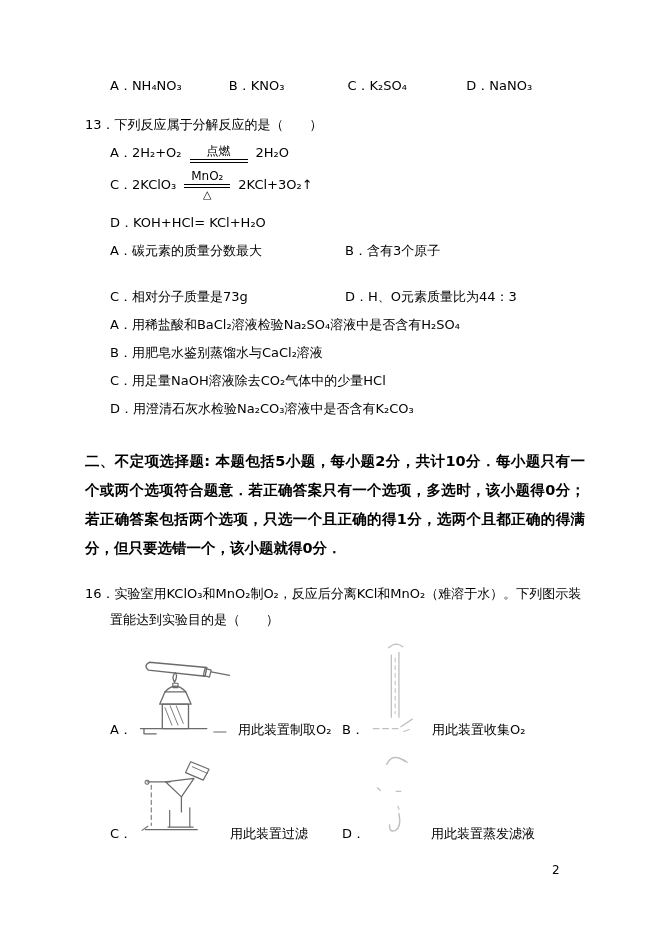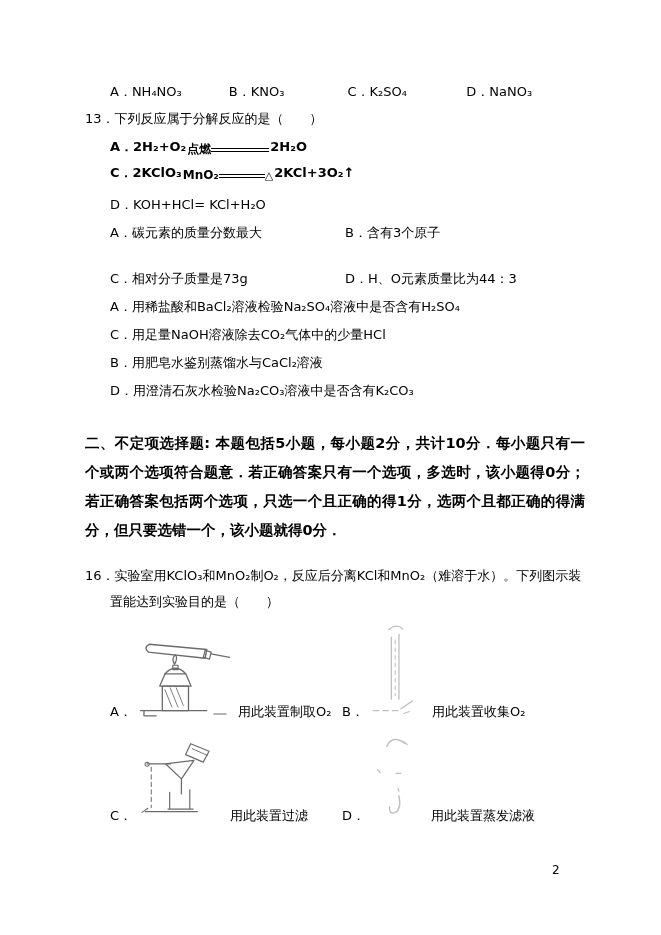--- a/index.html
+++ b/index.html
@@ -7,34 +7,34 @@
     position:relative;
     width:661px;height:935px;
     background:#ffffff;
     font-family:"DejaVu Sans",sans-serif;
     color:#000000;
     font-size:13px;
     line-height:20px;
     overflow:hidden;
     margin:0 auto;
   }
-  .content{position:absolute;left:85px;top:82px;width:500px;}
+  .content{position:absolute;left:85px;top:76px;width:500px;}
 
   .opt-row4{display:flex;padding-left:25px;}
   .opt-row4 span{flex:1;white-space:nowrap;}
 
-  .stem{margin-top:7px;white-space:nowrap;}
+  .stem{margin-top:19px;white-space:nowrap;}
   .hang{padding-left:25px;text-indent:-25px;white-space:normal;}
 
-  .eq-line{padding-left:25px;display:flex;align-items:flex-end;white-space:nowrap;font-weight:bold;}
+  .eq-line{padding-left:25px;display:flex;align-items:center;white-space:nowrap;}
   .eq-a{margin-top:8px;}
   .eq-c{margin-top:6px;}
   .plain-opt{padding-left:25px;margin-top:12px;white-space:nowrap;}
 
-  .cond{display:inline-flex;align-items:center;margin:0 1px;}
+  .cond{display:inline-flex;flex-direction:column;align-items:center;margin:0 8px;}
   .cond-top{font-size:12px;line-height:15px;}
   .cond-line{height:2px;border-top:1px solid #000;border-bottom:1px solid #000;}
   .w56{width:58px;}
   .w46{width:46px;}
   .cond-bottom{font-size:11px;line-height:13px;}
   .cond-bottom:empty{display:none;}
 
   .opt-grid2{display:grid;grid-template-columns:235px 1fr;row-gap:26px;padding-left:25px;margin-top:8px;}
   .opt-grid2 span{white-space:nowrap;}
 
@@ -100,22 +100,22 @@
 
     <div class="opt-grid2">
       <span>A．碳元素的质量分数最大</span>
       <span>B．含有3个原子</span>
       <span>C．相对分子质量是73g</span>
       <span>D．H、O元素质量比为44：3</span>
     </div>
 
     <div class="opts-list">
       <div>A．用稀盐酸和BaCl₂溶液检验Na₂SO₄溶液中是否含有H₂SO₄</div>
+      <div>B．用肥皂水鉴别蒸馏水与CaCl₂溶液</div>
       <div>C．用足量NaOH溶液除去CO₂气体中的少量HCl</div>
-      <div>B．用肥皂水鉴别蒸馏水与CaCl₂溶液</div>
       <div>D．用澄清石灰水检验Na₂CO₃溶液中是否含有K₂CO₃</div>
     </div>
 
     <div class="section-head">二、不定项选择题: 本题包括5小题，每小题2分，共计10分．每小题只有一个或两个选项符合题意．若正确答案只有一个选项，多选时，该小题得0分；若正确答案包括两个选项，只选一个且正确的得1分，选两个且都正确的得满分，但只要选错一个，该小题就得0分．</div>
 
     <div class="stem hang q16-stem">16．实验室用KClO₃和MnO₂制O₂，反应后分离KCl和MnO₂（难溶于水）。下列图示装置能达到实验目的是（　　）</div>
 
     <div class="fig-grid">
 
       <div class="fig-cell">

